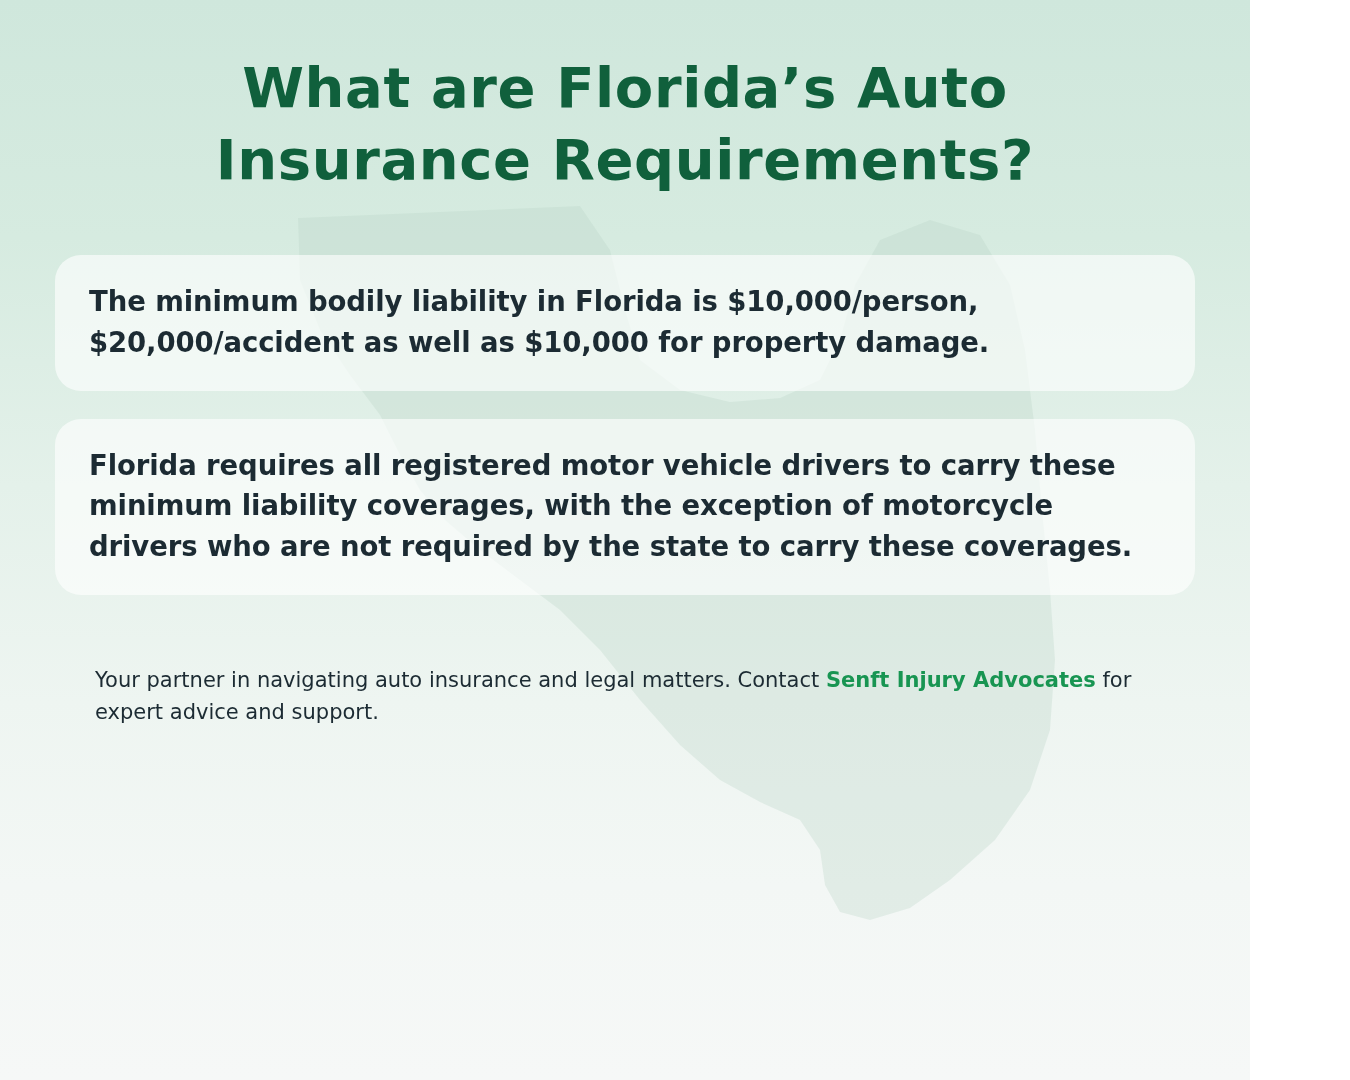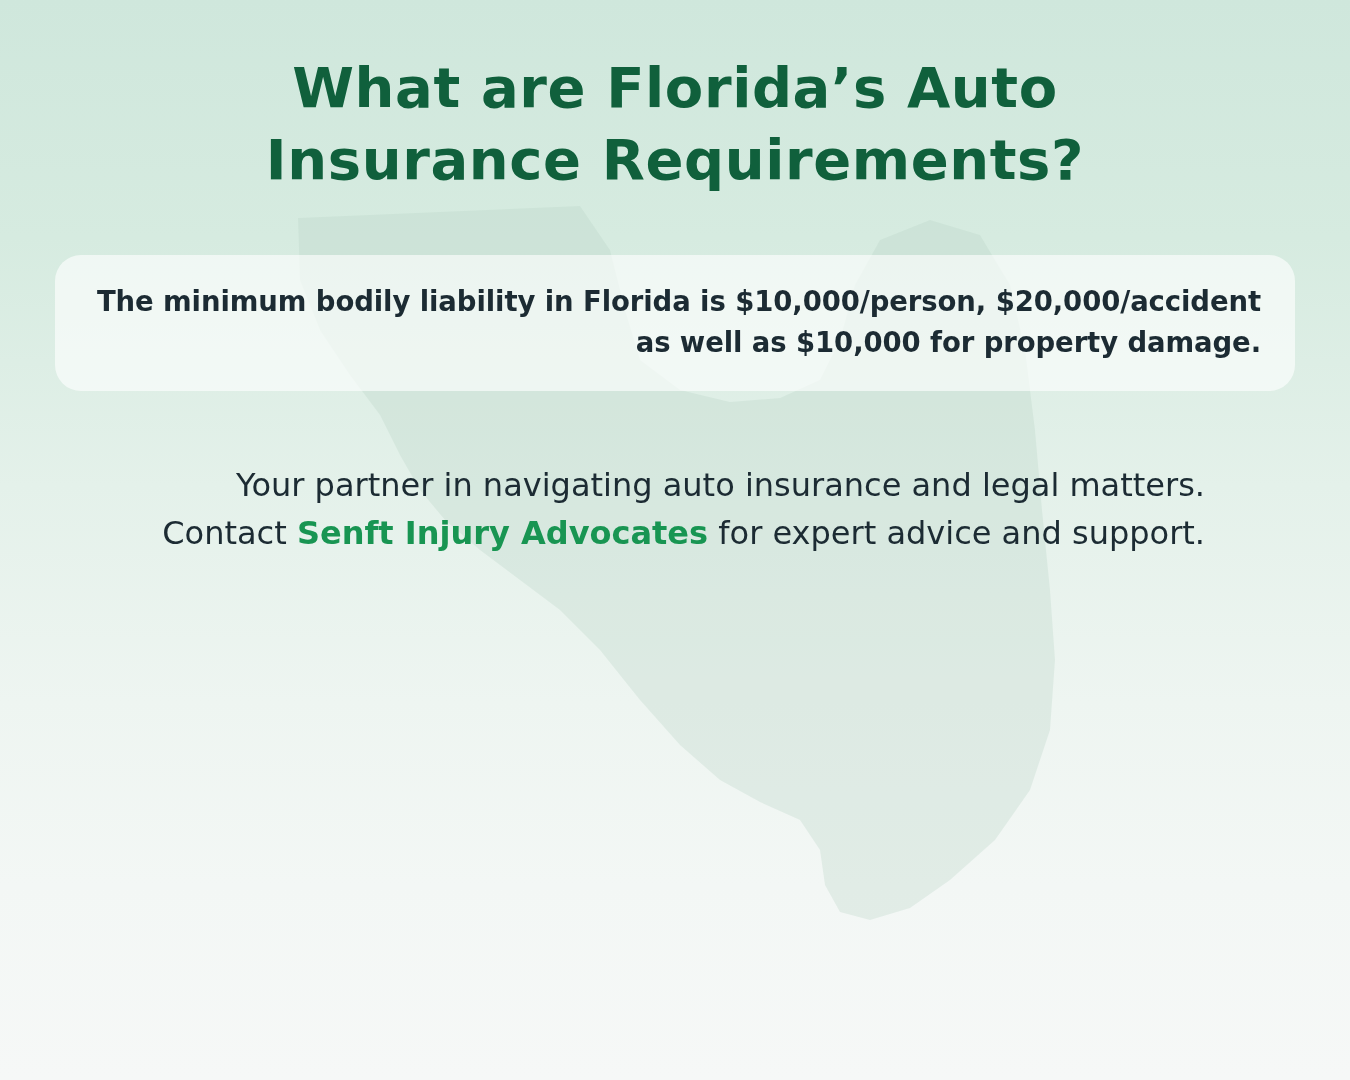--- a/index.html
+++ b/index.html
@@ -8,21 +8,21 @@
   }
   body {
     width: 1350px;
     height: 1080px;
     font-family: "Liberation Sans", sans-serif;
     overflow: hidden;
   }
 
   .infographic {
     position: relative;
-    width: 1350px;
+    width: 1250px;
     height: 1080px;
     background: linear-gradient(180deg, #cfe7dc 0%, #d6ebe0 22%, #e4f1ea 45%, #eef5f1 65%, #f3f7f5 82%, #f6f8f7 100%);
     overflow: hidden;
     box-sizing: border-box;
   }
 
   
   .map-shape {
     position: absolute;
     left: 280px;
@@ -72,29 +72,28 @@
     box-sizing: border-box;
   }
   .card p {
     margin: 0;
     color: #1c2b33;
     font-family: "DejaVu Sans", sans-serif;
     font-weight: bold;
     font-size: 27.5px;
     line-height: 1.48;
     letter-spacing: -0.1px;
-    text-align: right;
   }
 
   .footer {
     margin-top: 70px;
-    text-align: right;
+    text-align: left;
     color: #1c2b33;
     font-family: "DejaVu Sans", sans-serif;
-    font-size: 32px;
+    font-size: 21px;
     line-height: 1.52;
     max-width: 1060px;
     margin-left: auto;
     margin-right: auto;
   }
   .footer .brand {
     color: #189552;
     font-weight: bold;
   }
 </style>
@@ -113,20 +112,23 @@
 
     <h1 class="title">What are Florida’s Auto Insurance Requirements?</h1>
 
     <div class="cards">
 
       <div class="card">
         <p>The minimum bodily liability in Florida is $10,000/person, $20,000/accident as well as $10,000 for property damage.</p>
       </div>
 
 
+      <div class="card">
+        <p>Florida requires all registered motor vehicle drivers to carry these minimum liability coverages, with the exception of motorcycle drivers who are not required by the state to carry these coverages.</p>
+      </div>
 
     </div>
 
     <div class="footer">
       <span>Your partner in navigating auto insurance and legal matters. Contact </span><span class="brand">Senft Injury Advocates</span><span> for expert advice and support.</span>
     </div>
 
   </div>
 </div>
 

